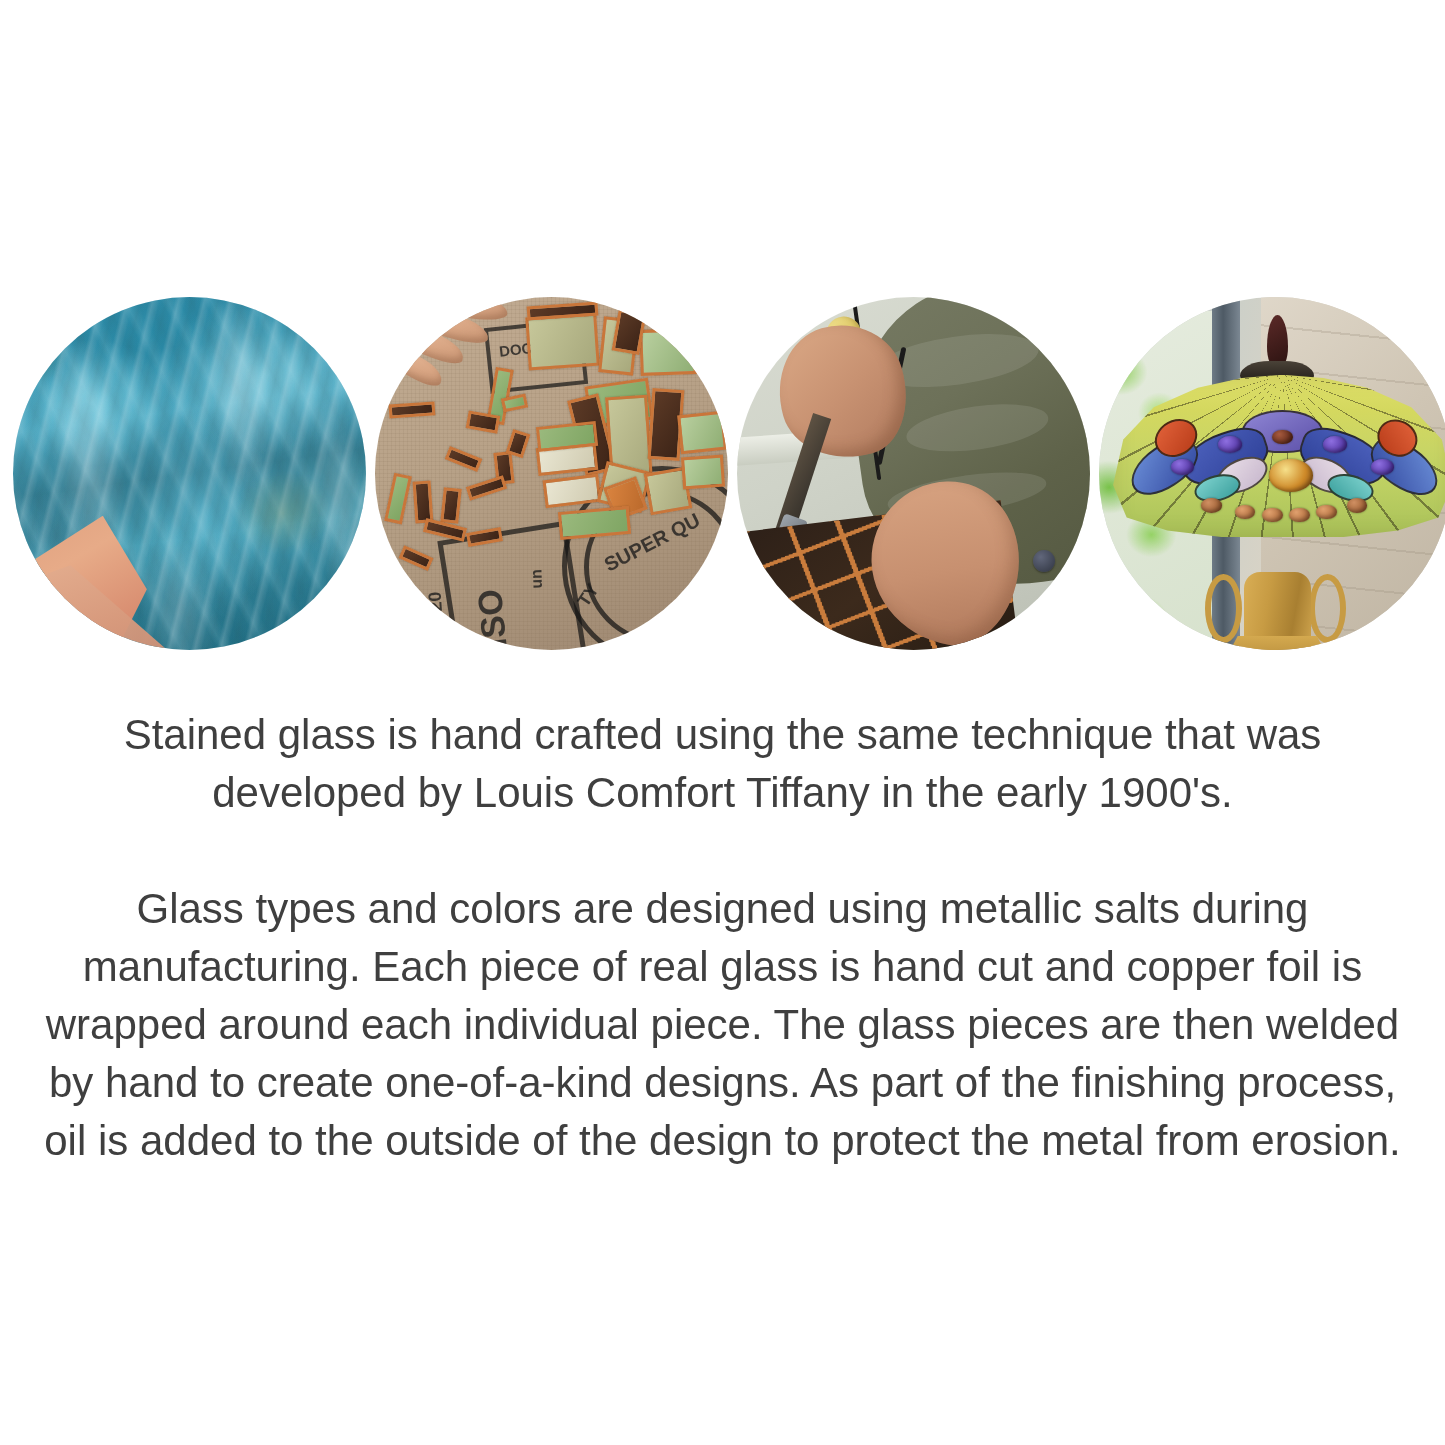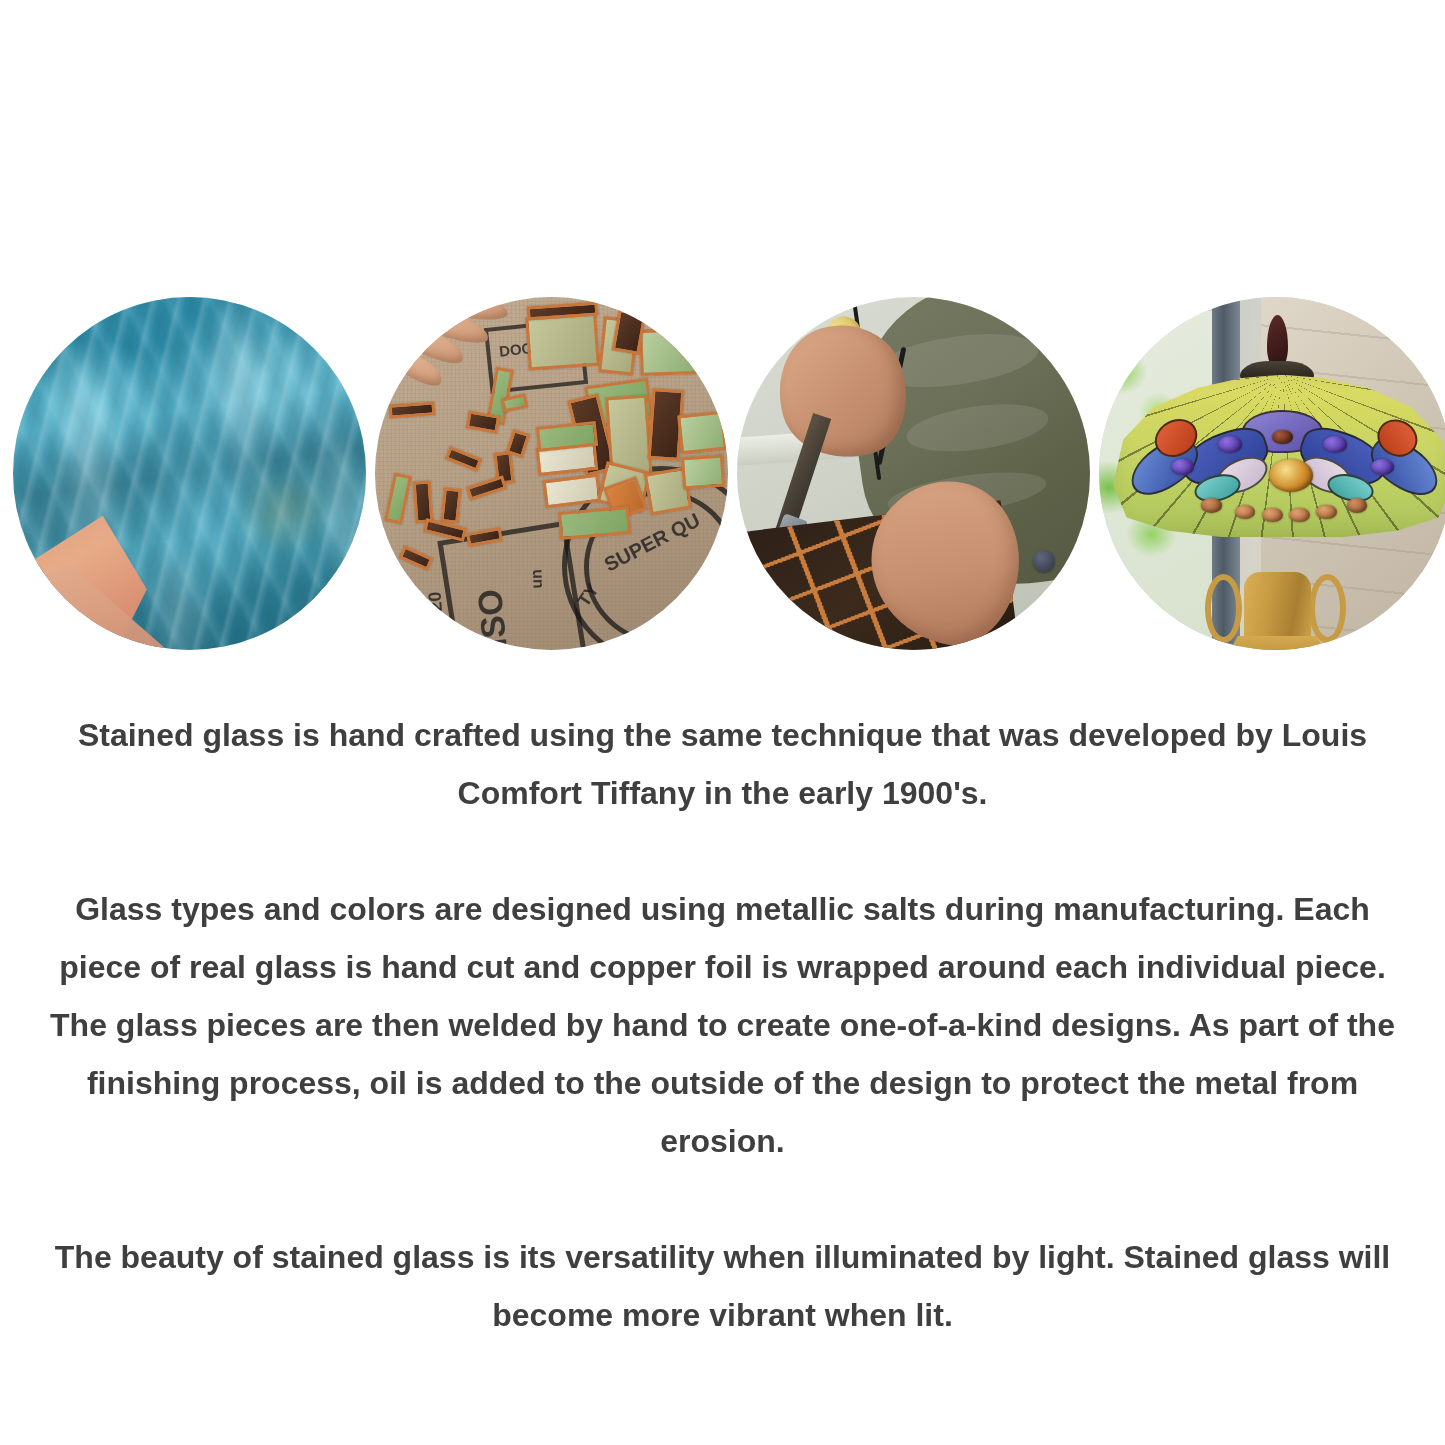--- a/index.html
+++ b/index.html
@@ -394,22 +394,22 @@
 
   
   #body-copy {
     position: absolute;
     top: 706px;
     left: 40px;
     width: 1365px;
     text-align: center;
     color: #3f3f3f;
     font-family: "Liberation Sans", sans-serif;
-    font-weight: 700;
-    font-size: 32px;
+    font-weight: 400;
+    font-size: 42px;
     line-height: 58px;
   }
   #body-copy p {
     margin: 0 0 58px 0;
   }
   #body-copy p:last-child { margin-bottom: 0; }
 </style>
 </head>
 <body>
 
@@ -553,16 +553,15 @@
         <div class="pull-chain"></div>
         <div class="lamp-neck"></div>
         <div class="lamp-base-flare"></div>
       </div>
     </div>
   </div>
 
   <div id="body-copy">
     <p>Stained glass is hand crafted using the same technique that was developed by Louis Comfort Tiffany in the early 1900's.</p>
     <p>Glass types and colors are designed using metallic salts during manufacturing. Each piece of real glass is hand cut and copper foil is wrapped around each individual piece. The glass pieces are then welded by hand to create one-of-a-kind designs. As part of the finishing process, oil is added to the outside of the design to protect the metal from erosion.</p>
-    <p>The beauty of stained glass is its versatility when illuminated by light. Stained glass will become more vibrant when lit.</p>
   </div>
 
 </div>
 
 </body></html>

